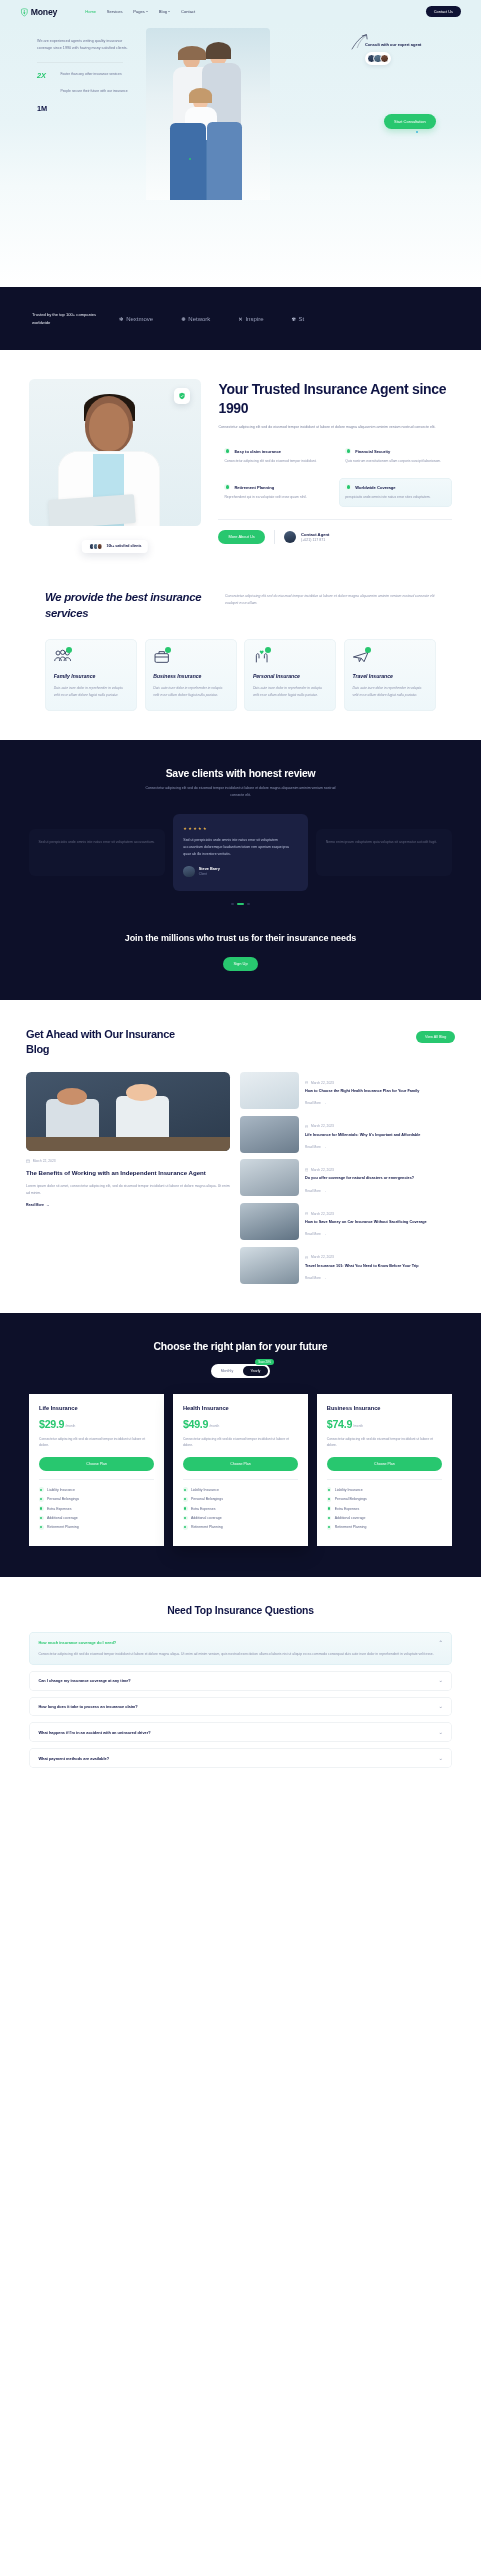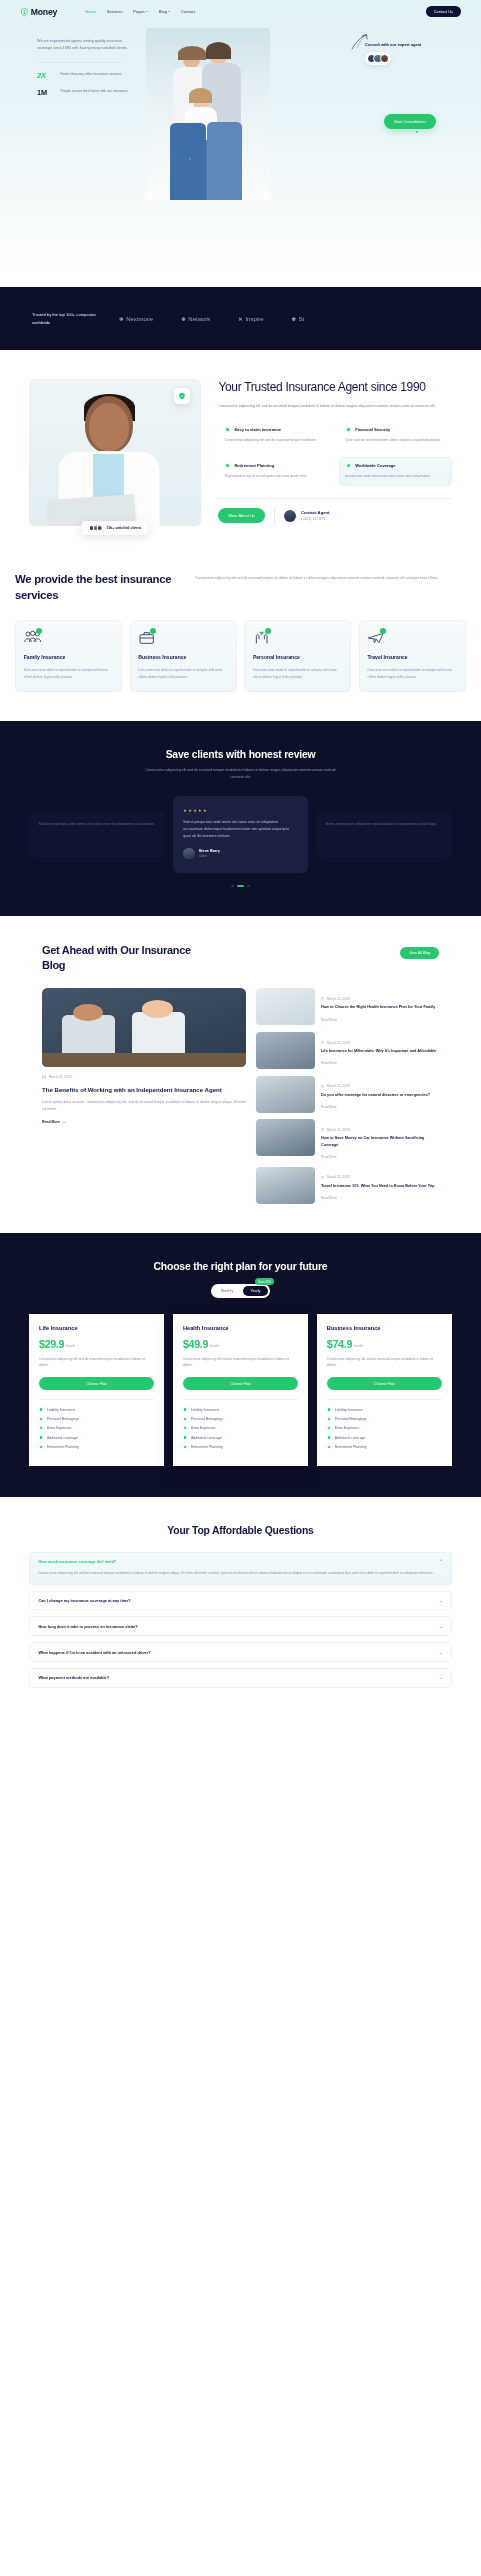--- a/index.html
+++ b/index.html
@@ -64,21 +64,21 @@
     border-left:4px solid #27c26c; border-top:2.7px solid transparent; border-bottom:2.7px solid transparent;
   }
 
   .hero-body { display:flex; position:relative; margin-top:9.4px; height:174px; }
   .hero-left { width:134px; padding-left:37px; padding-top:5.3px; }
   .hero-desc { font-size:3.7px; line-height:2.0; color:#6b7394; }
   .hr-line { height:0.7px; background:#dbe7ea; margin:9.4px 0 8px; width:86px; }
   .stat { display:flex; align-items:flex-start; gap:6px; margin-bottom:8.7px; }
   .stat-num { font-size:7.4px; font-weight:800; letter-spacing:-0.2px; width:17.4px; }
   .stat-num.green { color:#28c76f;font-style:italic; }
-  .stat-num.dark { color:#101545; }
+  .stat-num.dark { color:#101545;margin-top:16px; }
   .stat-txt { font-size:3.4px; line-height:1.85; color:#6b7394; }
 
   .hero-center { flex:1; position:relative; }
   .family-photo {
     position:absolute; left:12px; top:-4px; width:124px; height:172px;
     background:
       radial-gradient(ellipse at 50% 104%, #2f5d8a 0 22%, transparent 23%),
       linear-gradient(180deg,#cfe3ea 0%, #e7f1f4 40%, #fbfdfd 100%);
     border-radius:4px 4px 0 0; overflow:hidden;
   }
@@ -137,41 +137,41 @@
   .badge-clients {
     position:absolute; left:50%; transform:translateX(-50%); bottom:-8.7px;
     background:#fff; border-radius:4px; padding:3.3px 6.7px; display:flex; align-items:center; gap:3.3px;
     box-shadow:0 2.7px 8px rgba(20,35,70,.12); white-space:nowrap;
   }
   .badge-clients .avs{ display:flex; }
   .badge-clients .avs .av{ width:6.7px; height:6.7px; }
   .badge-clients span{ font-size:3.5px; font-weight:700; color:#101545; }
 
   .agent-info { flex:1; padding-top:1.3px; }
-  .agent-info h2 { font-size:12px; font-weight:400; line-height:1.33; letter-spacing:-0.3px; color:#101545; }
+  .agent-info h2 { font-size:14px; font-weight:700; line-height:1.33; letter-spacing:-0.3px; color:#101545; }
   .agent-desc { font-size:3.6px; line-height:2.0; color:#7b melhores; color:#7c849f; margin-top:6.7px; }
   .feat-grid { display:grid; grid-template-columns:1fr 1fr; gap:6.7px 8px; margin-top:10.7px; }
   .feat { padding:6px 6px 6.7px; border-radius:4.7px; }
   .feat.hl { background:linear-gradient(180deg,#f2f9fb,#eaf5f8); box-shadow:inset 0 0 0 0.7px #e3eff3; }
   .feat-head { display:flex; align-items:center; gap:4px; }
   .tick { width:6px; height:6px; border-radius:50%; background:#e8f9ef; display:flex; align-items:center; justify-content:center; }
   .tick i { width:3.3px; height:3.3px; border-radius:50%; background:#28c76f; display:block; }
   .feat-title { font-size:4.1px; font-weight:700; color:#101545; }
   .feat-txt { font-size:3.4px; line-height:1.95; color:#8b92ab; margin-top:4px; }
   .agent-divider{ height:0.7px; background:#eceff3; margin:12px 0 9.4px; }
   .agent-cta { display:flex; align-items:center; gap:9.4px; }
   .btn-green { background:#28c76f; color:#fff; border:none; cursor:pointer; font-size:4px; padding:4.7px 10px; border-radius:13.4px; }
   .vdiv { width:0.7px; height:14.7px; background:#e5e9ee; }
   .contact-agent { display:flex; align-items:center; gap:4.7px; }
   .ca-av{ width:12px;height:12px;border-radius:50%; background:linear-gradient(165deg,#4a5f7c,#1e2c42); }
   .ca-name{ font-size:4.2px; font-weight:700; color:#101545; }
   .ca-phone{ font-size:3.6px; color:#8b92ab; margin-top:1.3px; }
 
   
-  .sec-services { padding:23px 15px 29px; background:#fff; position:relative; }
+  .sec-services { padding:23px 45px 29px; background:#fff; position:relative;font-style:italic; }
   .svc-top { display:flex; gap:23px; align-items:flex-start; }
   .svc-top h2 { font-size:11.4px; font-weight:800; line-height:1.36; letter-spacing:-0.3px; width:157px; color:#101545; }
   .svc-top p { font-size:3.5px; line-height:2.0; color:#8b92ab; flex:1; padding-top:2.7px; }
   .svc-cards { display:grid; grid-template-columns:repeat(4,1fr); gap:7.4px; margin-top:17.4px; }
   .svc-card {
     background:linear-gradient(180deg,#f7fbfc 0%,#eef7fa 100%);
     border-radius:5.3px; padding:10px 8.7px 12px; box-shadow:inset 0 0 0 0.7px #e8f1f4;
   }
   .svc-ic { width:17.4px; height:14.7px; position:relative; margin-bottom:9.4px; }
   .svc-ic .chk { position:absolute; right:-0.7px; top:-2px; width:6px; height:6px; border-radius:50%; background:#28c76f; }
@@ -195,21 +195,21 @@
   .rev-role { font-size:3.2px; color:#7b84a6; margin-top:1.3px; }
   .rev-dots { display:flex; justify-content:center; gap:2.7px; margin-top:12px; }
   .rdot { width:2.7px; height:2.7px; border-radius:50%; background:#2c3254; }
   .rdot.on { background:#28c76f; width:7.4px; border-radius:2px; }
 
   .join { text-align:center; margin-top:27px; }
   .join h2 { font-size:9px; font-weight:800; color:#fff; line-height:1.5; letter-spacing:-0.1px; }
   .btn-join { margin-top:10.7px; background:#28c76f; color:#fff; border:none; cursor:pointer; font-size:4px; padding:4.7px 10.7px; border-radius:13.4px; }
 
   
-  .sec-blog { padding:27px 42px 29px; background:#fff; }
+  .sec-blog { padding:27px 26px 29px; background:#fff; }
   .blog-head { display:flex; align-items:flex-start; }
   .blog-head h2 { font-size:11px; font-weight:800; line-height:1.38; letter-spacing:-0.3px; width:167px; color:#101545; }
   .btn-outline { margin-left:auto; margin-top:4px; background:#28c76f; color:#fff; border:none; cursor:pointer; font-size:3.7px; padding:4px 8.7px; border-radius:13.4px; }
   .blog-body { display:flex; gap:10px; margin-top:14.7px; }
   .blog-main { width:204px; }
   .blog-img { width:100%; height:79px; border-radius:5.3px; background:linear-gradient(160deg,#44566b,#2c3b4d); overflow:hidden; position:relative; }
   .blog-meta { display:flex; align-items:center; gap:2.7px; font-size:3.3px; color:#9aa1b8; margin-top:8px; }
   .blog-main h3 { font-size:6.1px; font-weight:700; line-height:1.5; color:#101545; margin-top:5.3px; }
   .blog-main p { font-size:3.5px; line-height:1.95; color:#8b92ab; margin-top:5.3px; }
   .readmore { font-size:3.5px; font-weight:700; color:#101545; margin-top:6.7px; display:inline-flex; align-items:center; gap:2px; cursor:pointer; }
@@ -537,20 +537,24 @@
       <div class="rev-card side">
         <div class="rev-text">Nemo enim ipsam voluptatem quia voluptas sit aspernatur aut odit fugit.</div>
       </div>
     </div>
     <div class="rev-dots">
       <span class="rdot"></span>
       <span class="rdot on"></span>
       <span class="rdot"></span>
     </div>
 
+    <div class="join">
+      <h2>Join the millions who trust us for their insurance needs</h2>
+      <button class="btn-join">Sign Up</button>
+    </div>
   </div>
 
   <div class="sec-blog">
     <div class="blog-head">
       <h2>Get Ahead with Our Insurance Blog</h2>
       <button class="btn-outline">View All Blog</button>
     </div>
     <div class="blog-body">
       <div class="blog-main">
         <div class="blog-img">
@@ -791,21 +795,21 @@
             <span class="pf-tick">
               <i></i>
             </span>
             <span>Retirement Planning</span>
           </div>
       </div>
     </div>
   </div>
 
   <div class="sec-faq">
-    <div class="faq-title">Your Top Affordable Questions</div>
+    <div class="faq-title">Need Top Insurance Questions</div>
     <div class="faq-list">
       <div class="faq-item open">
         <div class="faq-q">
             <span>How much insurance coverage do I need?</span>
             <span class="faq-ic">⌃</span>
           </div>
         <div class="faq-a">Consectetur adipiscing elit sed do eiusmod tempor incididunt ut labore et dolore magna aliqua. Ut enim ad minim veniam, quis nostrud exercitation ullamco laboris nisi ut aliquip ex ea commodo consequat duis aute irure dolor in reprehenderit in voluptate velit esse.</div>
       </div>
       <div class="faq-item">
         <div class="faq-q">

